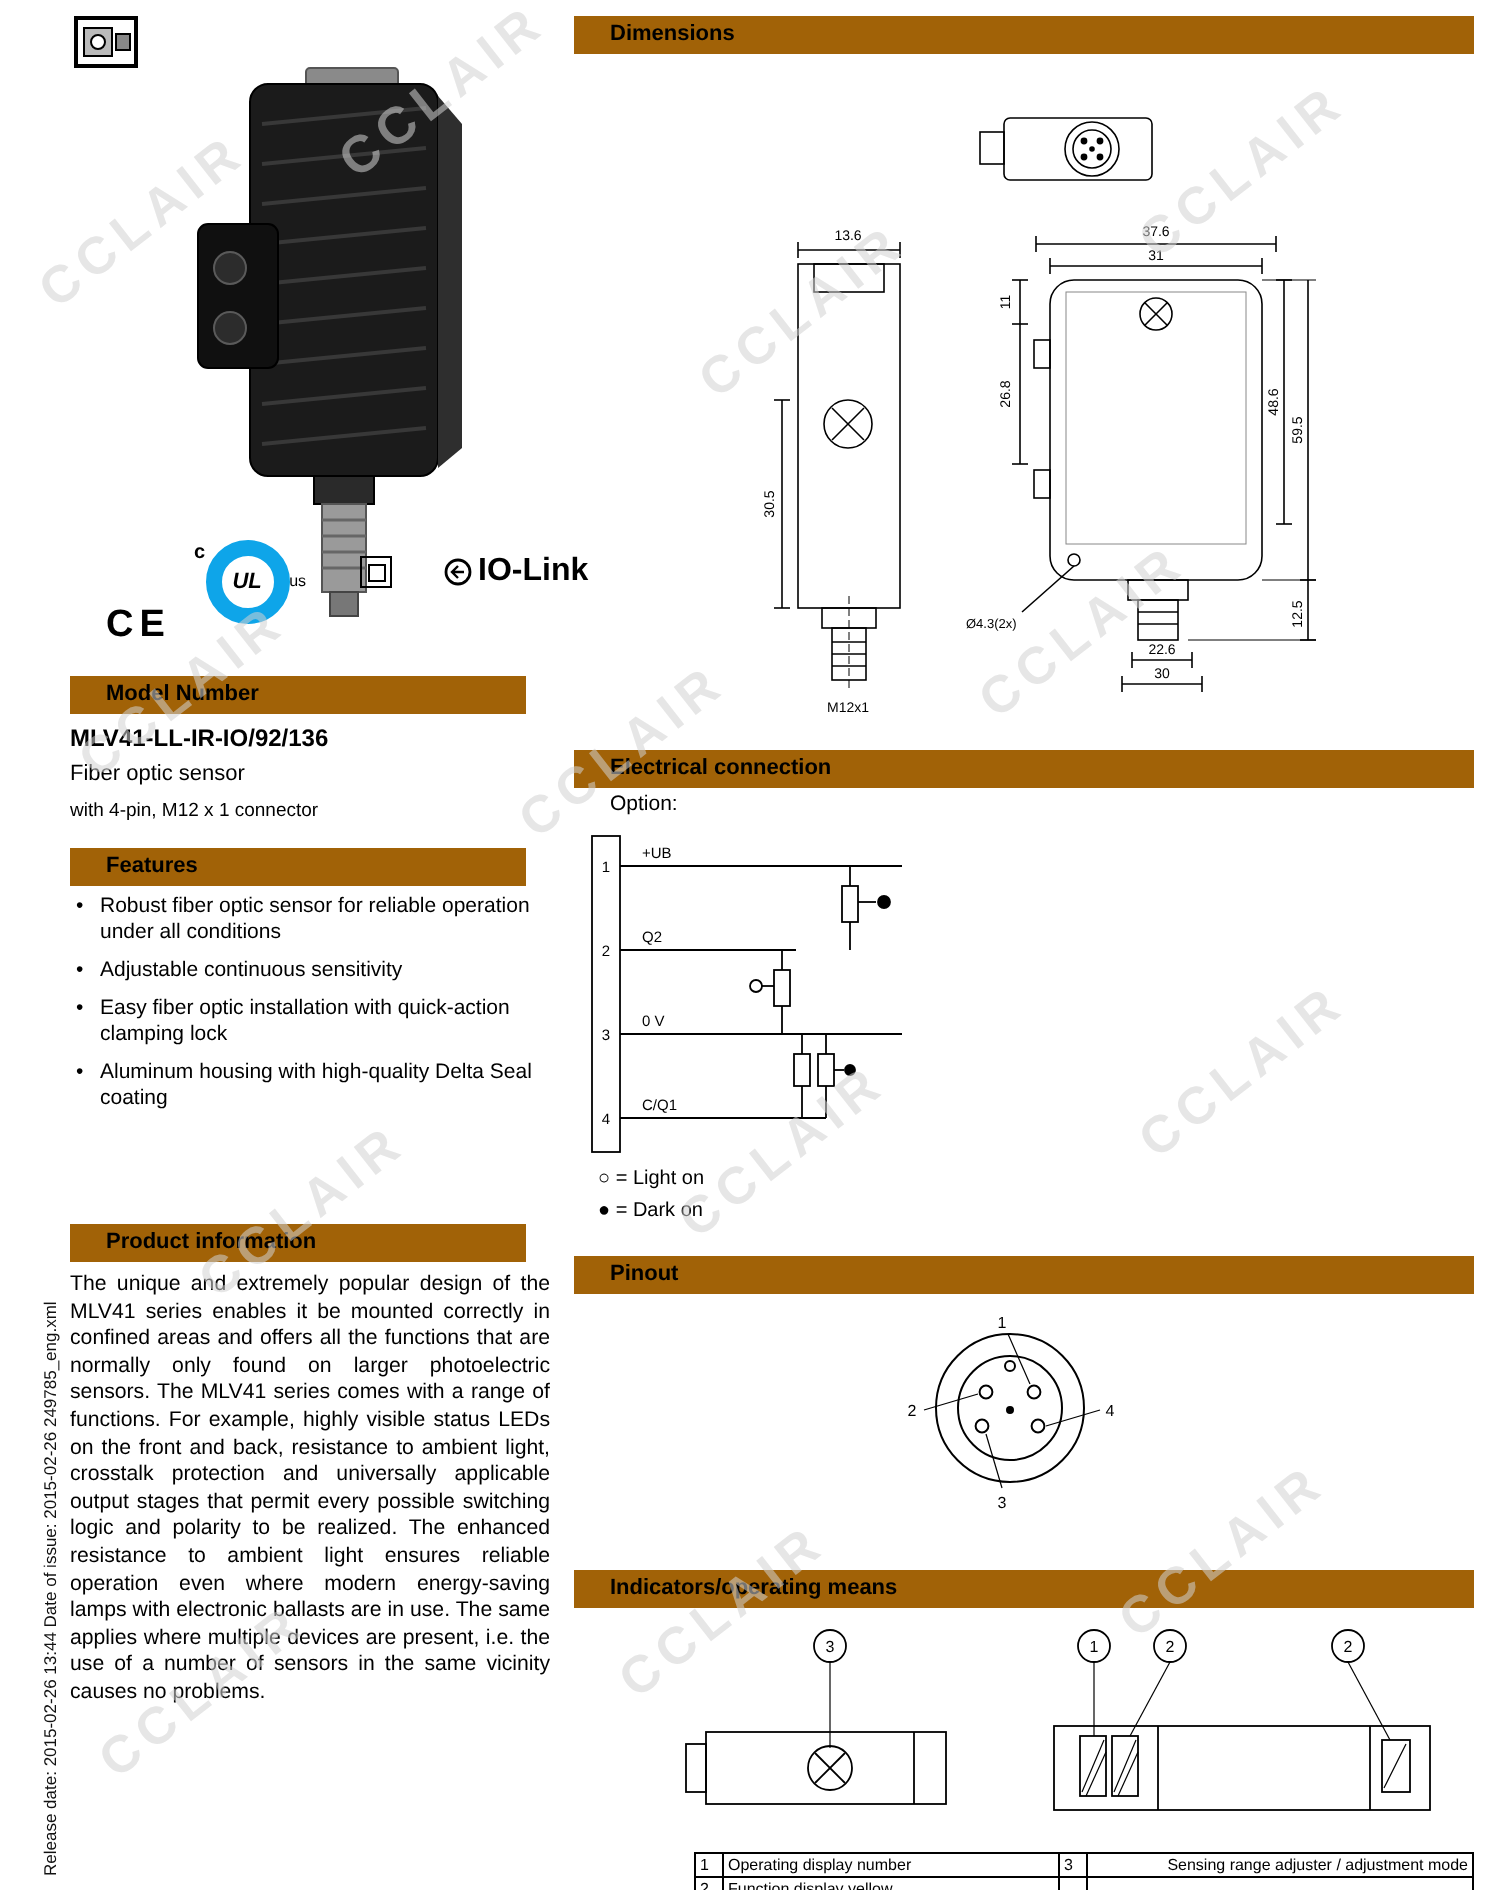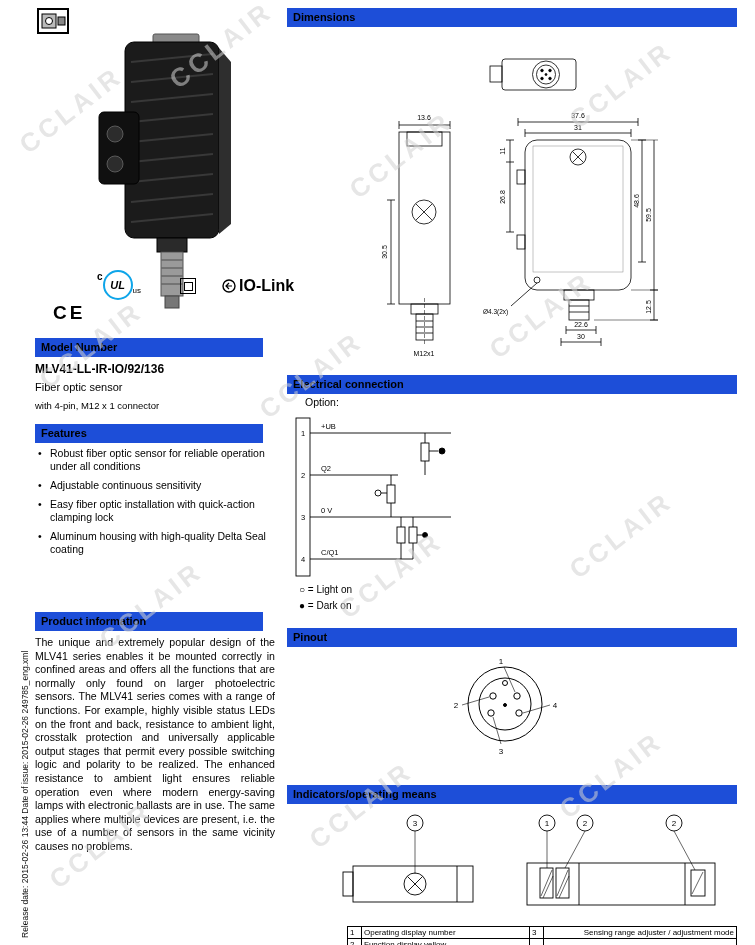--- a/index.html
+++ b/index.html
@@ -1,40 +1,40 @@
 <!DOCTYPE html>
 <html><head>
 <meta charset="utf-8">
 <style>
   html,body{margin:0;padding:0;background:#ffffff;}
   .page{position:relative;width:755px;height:945px;background:#fff;overflow:hidden;
         font-family:"Liberation Sans","DejaVu Sans",sans-serif;color:#000;}
   .abs{position:absolute;}
-  .hdr{position:absolute;background:#1d4ed8;font-weight:bold;font-size:11px;height:19px;
-       line-height:19px;padding-left:6px;box-sizing:border-box;}
+  .hdr{position:absolute;background:#a16207;font-weight:bold;font-size:11px;height:19px;
+       line-height:19px;padding-left:18px;box-sizing:border-box;}
   .hdr-l{left:35px;width:228px;}
   .hdr-r{left:287px;width:450px;}
   .wm{position:absolute;color:#d2d2d2;opacity:.55;font-size:26px;font-weight:bold;
       letter-spacing:4px;transform:rotate(-38deg);pointer-events:none;z-index:6;}
   .vtext{position:absolute;left:20px;top:938px;transform:rotate(-90deg);transform-origin:0 0;
          font-size:8.5px;white-space:nowrap;color:#111;}
   .features{margin:0;padding:0;list-style:none;font-size:10.5px;line-height:13px;}
   .features li{position:relative;padding-left:15px;margin-bottom:6px;}
   .features li::before{content:"\2022";position:absolute;left:3px;}
   .body-text{font-size:10.6px;line-height:13.6px;text-align:justify;}
   .legend-row{position:absolute;font-size:10px;line-height:12px;}
   .ind-table{position:absolute;display:grid;grid-template-columns:14px 168px 14px 1fr;
              font-size:8px;border:1px solid #000;width:390px;box-sizing:border-box;}
   .ind-table .c{border-right:1px solid #000;border-bottom:1px solid #000;
                 padding:1px 2px;line-height:9px;min-height:9px;}
   .ind-table .c:nth-child(4n){border-right:none;text-align:right;}
   .ind-table .c.last{border-bottom:none;}
   svg text{font-family:"Liberation Sans","DejaVu Sans",sans-serif;}
   .ul-circ{display:inline-flex;align-items:center;justify-content:center;width:26px;height:26px;
-           border:2px solid #0ea5e9;border-radius:50%;font-weight:bold;font-size:11px;font-style:italic;}
+           border:8px solid #0ea5e9;border-radius:50%;font-weight:bold;font-size:11px;font-style:italic;}
   .sq-outer{width:14px;height:14px;border:1.6px solid #000;display:flex;align-items:center;justify-content:center;}
   .sq-inner{width:7px;height:7px;border:1px solid #000;}
 </style>
 </head>
 <body>
 
 <div class="page">
 
   <div>
     <span class="wm" style="left:10px;top:95px;">CCLAIR</span>

